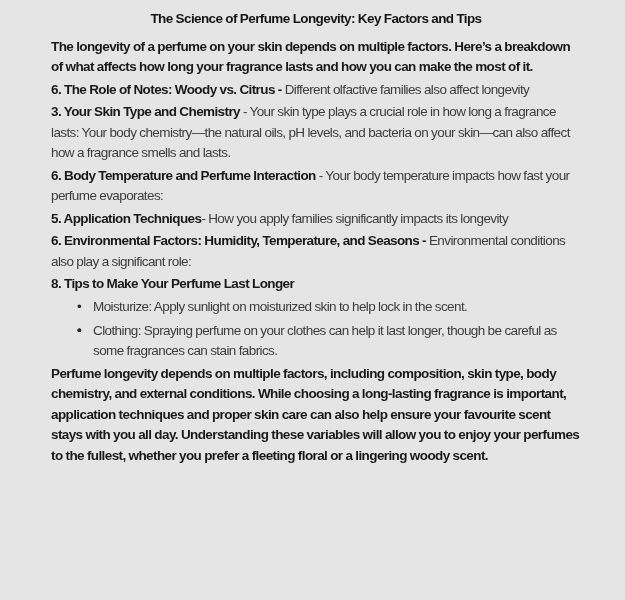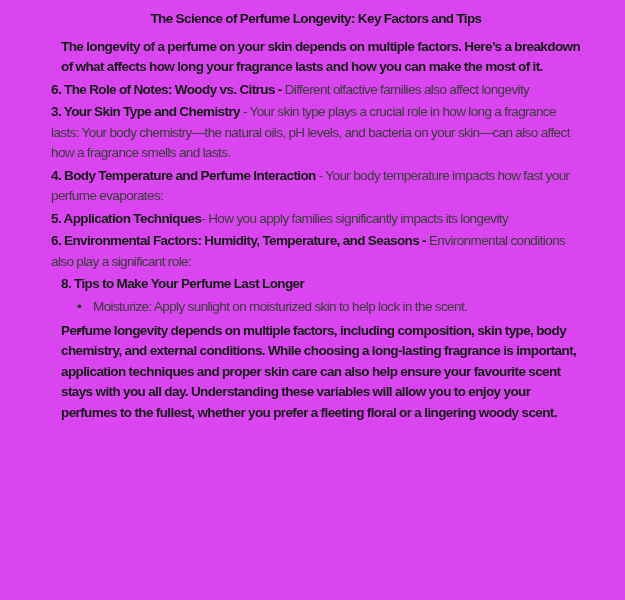--- a/index.html
+++ b/index.html
@@ -11,42 +11,42 @@
     width: 625px;
     height: 600px;
     overflow: hidden;
     font-family: "Liberation Sans", sans-serif;
   }
   .page {
     box-sizing: border-box;
     width: 625px;
     height: 600px;
     padding: 9px 44px 0 51px;
-    background: #d946ef;
+    background: #e5e5e5;
     font-size: 13.5px;
     line-height: 20.5px;
     letter-spacing: -0.6px;
     word-spacing: -0.2px;
     color: #3d3d3d;
   }
   .title {
     text-align: center;
     font-weight: bold;
     color: #161616;
     margin: 0 0 7px 0;
   }
   .para {
     margin: 0 0 2px 0;
   }
   .para strong, .bold-para {
     font-weight: bold;
     color: #1a1a1a;
   }
   .bold-para {
-    margin: 0 0 2px 10px;
+    margin: 0 0 2px 0;
   }
   .tips-list {
     margin: 2px 0 0 0;
   }
   .li {
     position: relative;
     padding-left: 42px;
   }
   .li + .li {
     margin-top: 3.5px;
@@ -77,35 +77,35 @@
 
   <p class="title">The Science of Perfume Longevity: Key Factors and Tips</p>
 
   <p class="bold-para">The longevity of a perfume on your skin depends on multiple factors. Here’s a breakdown of what affects how long your fragrance lasts and how you can make the most of it.</p>
 
 
   <p class="para"><strong>6. The Role of Notes: Woody vs. Citrus -</strong><span> Different olfactive families also affect longevity</span></p>
 
   <p class="para"><strong>3. Your Skin Type and Chemistry</strong><span> - Your skin type plays a crucial role in how long a fragrance lasts: Your body chemistry—the natural oils, pH levels, and bacteria on your skin—can also affect how a fragrance smells and lasts.</span></p>
 
-  <p class="para"><strong>4. Body Temperature and Perfume Interaction</strong><span> - Your body temperature impacts how fast your perfume evaporates:</span></p>
+  <p class="para"><strong>6. Body Temperature and Perfume Interaction</strong><span> - Your body temperature impacts how fast your perfume evaporates:</span></p>
 
   <p class="para"><strong>5. Application Techniques</strong><span>- How you apply families significantly impacts its longevity</span></p>
 
   <p class="para"><strong>6. Environmental Factors: Humidity, Temperature, and Seasons -</strong><span> Environmental conditions also play a significant role:</span></p>
 
   <p class="bold-para">8. Tips to Make Your Perfume Last Longer</p>
 
   <div class="tips-list">
 
     <div class="li"><span class="dot">•</span><span>Moisturize: Apply sunlight on moisturized skin to help lock in the scent.</span></div>
 
     <div class="li"><span class="dot">•</span></div>
 
     <div class="li"><span class="dot">•</span></div>
 
-    <div class="li"><span class="dot">•</span></div>
+    <div class="li"><span class="dot">•</span><span>Clothing: Spraying perfume on your clothes can help it last longer, though be careful as some fragrances can stain fabrics.</span></div>
 
   </div>
 
   <p class="bold-para conclusion">Perfume longevity depends on multiple factors, including composition, skin type, body chemistry, and external conditions. While choosing a long-lasting fragrance is important, application techniques and proper skin care can also help ensure your favourite scent stays with you all day. Understanding these variables will allow you to enjoy your perfumes to the fullest, whether you prefer a fleeting floral or a lingering woody scent.</p>
 
 </div>
 
 </body></html>

